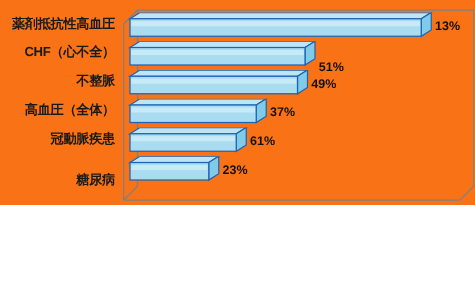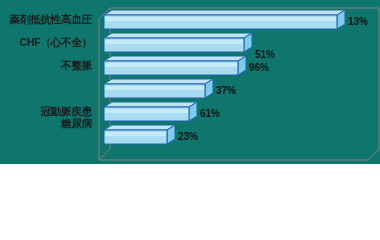--- a/index.html
+++ b/index.html
@@ -7,21 +7,21 @@
     padding: 0;
     background: #ffffff;
   }
   body {
     font-family: "Liberation Sans", "DejaVu Sans", sans-serif;
   }
   #chart-root {
     position: relative;
     width: 380px;
     height: 164px;
-    background: #0f766e;
+    background: #f97316;
     overflow: hidden;
   }
 
   
   #label-column {
     position: absolute;
     left: 0;
     top: 0;
     width: 96px;
     height: 164px;
@@ -80,22 +80,23 @@
 </style>
 </head>
 <body>
 
 <div id="chart-root">
 
   <div id="label-column">
     <div class="cat-label" style="top:13px;">薬剤抵抗性高血圧</div>
     <div class="cat-label" style="top:36px;">CHF（心不全）</div>
     <div class="cat-label" style="top:59px;">不整脈</div>
+    <div class="cat-label" style="top:82px;">高血圧（全体）</div>
     <div class="cat-label" style="top:105px;">冠動脈疾患</div>
-    <div class="cat-label" style="top:117px;">糖尿病</div>
+    <div class="cat-label" style="top:138px;">糖尿病</div>
   </div>
 
   <div id="plot-frame">
     <svg class="frame-svg" width="284" height="164" viewBox="0 0 284 164">
 
       <polyline points="14,149 14,8 283,8 283,149" fill="none" stroke="#808080" stroke-width="1"></polyline>
 
       <polyline points="3,160 3,19" fill="none" stroke="#808080" stroke-width="1"></polyline>
 
       <line x1="3" y1="19" x2="14" y2="8" stroke="#808080" stroke-width="1"></line>
@@ -131,21 +132,21 @@
     <div class="value-label" style="left:255px; top:49px;">51%</div>
 
     <div class="bar-group" style="left:96px; top:56px;">
       <svg class="bar-svg" width="252" height="25" viewBox="0 0 252 25">
         <polygon points="8,5 142,5 150,0 16,0" fill="#BFE5F5" stroke="#1F63B5" stroke-width="1"></polygon>
         <polygon points="142,5 150,0 150,14 142,19" fill="#7FCBE8" stroke="#1F63B5" stroke-width="1"></polygon>
         <rect x="8" y="5" width="134" height="14" fill="#A9DCF0" stroke="#1F63B5" stroke-width="1"></rect>
         <rect x="9" y="7" width="132" height="4" fill="#C7EAF7"></rect>
       </svg>
     </div>
-    <div class="value-label" style="left:249px; top:62px;">96%</div>
+    <div class="value-label" style="left:249px; top:62px;">49%</div>
 
     <div class="bar-group" style="left:96px; top:79px;">
       <svg class="bar-svg" width="252" height="25" viewBox="0 0 252 25">
         <polygon points="8,5 109,5 117,0 16,0" fill="#BFE5F5" stroke="#1F63B5" stroke-width="1"></polygon>
         <polygon points="109,5 117,0 117,14 109,19" fill="#7FCBE8" stroke="#1F63B5" stroke-width="1"></polygon>
         <rect x="8" y="5" width="101" height="14" fill="#A9DCF0" stroke="#1F63B5" stroke-width="1"></rect>
         <rect x="9" y="7" width="99" height="4" fill="#C7EAF7"></rect>
       </svg>
     </div>
     <div class="value-label" style="left:216px; top:85px;text-align:right;">37%</div>

